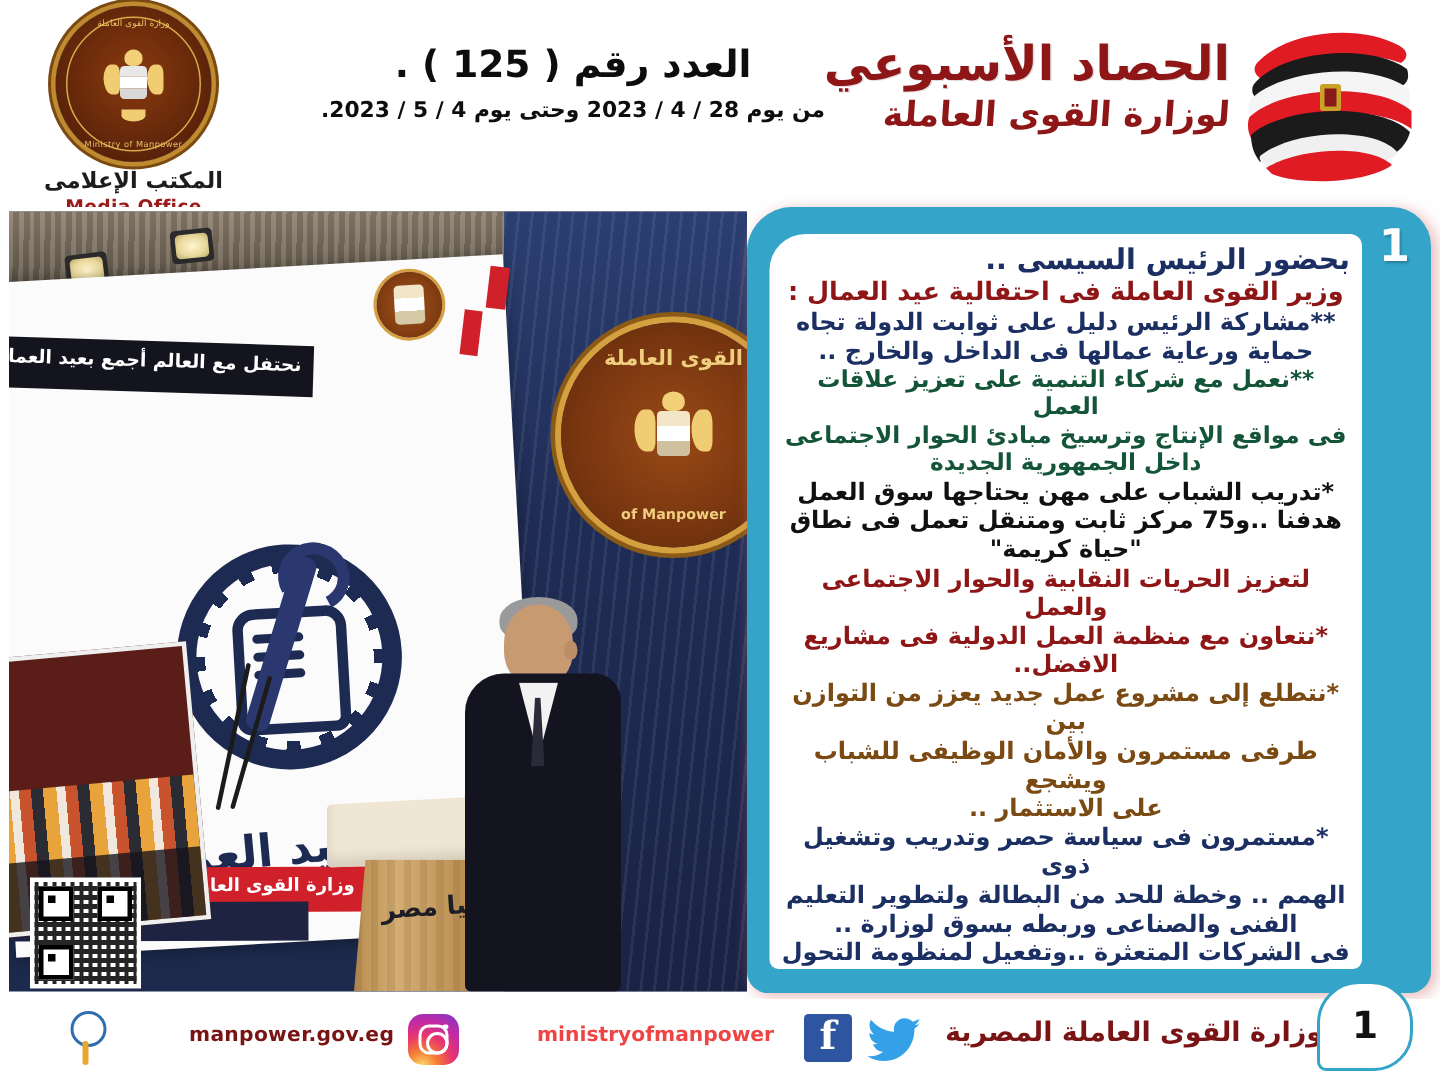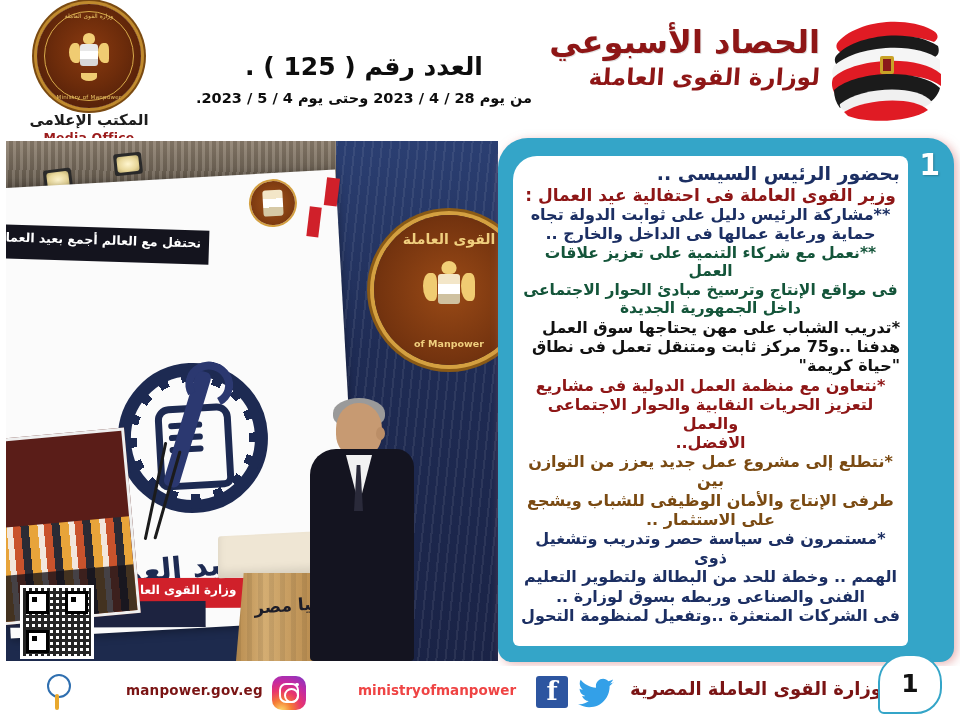--- a/index.html
+++ b/index.html
@@ -31,21 +31,21 @@
   .seal .eagle .head{position:absolute;left:50%;top:0;transform:translateX(-50%);width:12px;height:11px;background:#f2d078;border-radius:50% 50% 40% 40%;}
   .seal .eagle .tail{position:absolute;left:50%;bottom:-2px;transform:translateX(-50%);width:16px;height:8px;background:#f0cc72;border-radius:0 0 50% 50%;}
   .seal .toptext,.seal .bottomtext{position:absolute;left:0;right:0;text-align:center;color:#e8c266;font-size:6px;letter-spacing:.3px;}
   .seal .toptext{top:8px;}
   .seal .bottomtext{bottom:8px;font-size:5.5px;}
 
   .media-ar{margin-top:3px;font-size:15px;font-weight:bold;color:#1d1d1d;direction:rtl;}
   .media-en{margin-top:1px;font-size:12.5px;font-weight:bold;color:#9b1b1b;letter-spacing:.2px;}
   .media-rule{width:108px;height:2px;background:#d99a9a;margin:4px auto 0;}
 
-  .issue-block{position:absolute;left:164px;top:28px;width:400px;text-align:center;direction:rtl;margin-top:24px;}
+  .issue-block{position:absolute;left:182px;top:28px;width:400px;text-align:center;direction:rtl;}
   .issue-line{font-size:25px;font-weight:bold;color:#0d0d0d;letter-spacing:.5px;white-space:nowrap;}
   .date-line{margin-top:9px;font-size:14.5px;font-weight:bold;color:#0d0d0d;white-space:nowrap;direction:rtl;}
 
   .title-block{position:absolute;right:140px;top:26px;width:330px;text-align:right;direction:rtl;}
   .title-main{font-size:32px;font-weight:bold;color:#8e1616;line-height:1.05;
               text-shadow:1px 1px 0 rgba(0,0,0,.12);}
   .title-sub{margin-top:4px;font-size:23px;font-weight:bold;color:#8e1616;
              font-family:"DejaVu Sans","Liberation Sans",sans-serif;transform:skewX(-4deg);
              letter-spacing:.3px;}
 
@@ -167,21 +167,21 @@
   .panel-inner{position:absolute;left:15px;top:18px;right:46px;bottom:16px;background:#fff;
         border-radius:24px 8px 6px 6px;overflow:hidden;}
   .panel-num{position:absolute;right:14px;top:12px;font-size:30px;font-weight:bold;color:#fff;
         line-height:1;text-shadow:1px 1px 2px rgba(0,0,0,.25);}
 
   .txt{direction:rtl;text-align:center;padding:6px 8px 0;}
   .txt p{margin:0;font-weight:bold;line-height:1.20;}
   .l-navy{color:#1c2f63;}
   .l-darkred{color:#8e1616;}
   .l-green{color:#14553a;}
-  .l-black{color:#111111;text-align:right;}
+  .l-black{color:#111111;}
   .l-brown{color:#7a4a12;}
   .s19{font-size:19px;text-align:right;}
   .s17{font-size:17px;}
   .s16{font-size:16px;}
   .s155{font-size:15.5px;}
 
   
   .footer{position:absolute;left:0;top:666px;width:960px;height:54px;background:#fff;}
   .f-web-icon{position:absolute;left:44px;top:8px;width:26px;height:36px;}
   .f-web-icon .ring{position:absolute;left:3px;top:0;width:20px;height:20px;border:2.4px solid #2f6fb0;border-radius:50%;}
@@ -339,25 +339,25 @@
             <p class="l-navy s19">بحضور الرئيس السيسى ..</p>
             <p class="l-darkred s17">وزير القوى العاملة  فى احتفالية عيد العمال :</p>
             <p class="l-navy s16">**مشاركة الرئيس دليل على ثوابت الدولة تجاه</p>
             <p class="l-navy s16">حماية ورعاية عمالها فى الداخل والخارج ..</p>
             <p class="l-green s155">**نعمل مع شركاء التنمية على تعزيز علاقات العمل</p>
             <p class="l-green s155">فى مواقع الإنتاج وترسيخ مبادئ الحوار الاجتماعى</p>
             <p class="l-green s155">داخل الجمهورية الجديدة</p>
             <p class="l-black s16">*تدريب الشباب على مهن يحتاجها سوق العمل</p>
             <p class="l-black s16">هدفنا ..و75 مركز ثابت ومتنقل تعمل فى نطاق</p>
             <p class="l-black s16">"حياة كريمة"</p>
+            <p class="l-darkred s16">لتعزيز الحريات النقابية والحوار الاجتماعى والعمل</p>
             <p class="l-darkred s16">*نتعاون مع منظمة العمل الدولية فى مشاريع</p>
-            <p class="l-darkred s16">لتعزيز الحريات النقابية والحوار الاجتماعى والعمل</p>
             <p class="l-darkred s16">الافضل..</p>
             <p class="l-brown s16">*نتطلع إلى مشروع عمل جديد يعزز من التوازن بين</p>
-            <p class="l-brown s16">طرفى الإنتاج والأمان الوظيفى للشباب  ويشجع</p>
+            <p class="l-brown s16">طرفى مستمرون والأمان الوظيفى للشباب  ويشجع</p>
             <p class="l-brown s16">على الاستثمار ..</p>
             <p class="l-navy s16">*مستمرون فى سياسة حصر وتدريب وتشغيل ذوى</p>
             <p class="l-navy s16">الهمم .. وخطة للحد من البطالة ولتطوير التعليم</p>
             <p class="l-navy s16">الفنى والصناعى وربطه بسوق لوزارة ..</p>
             <p class="l-navy s16">فى الشركات المتعثرة ..وتفعيل لمنظومة التحول</p>
           </div>
       </div>
     </div>
 
   </div>

